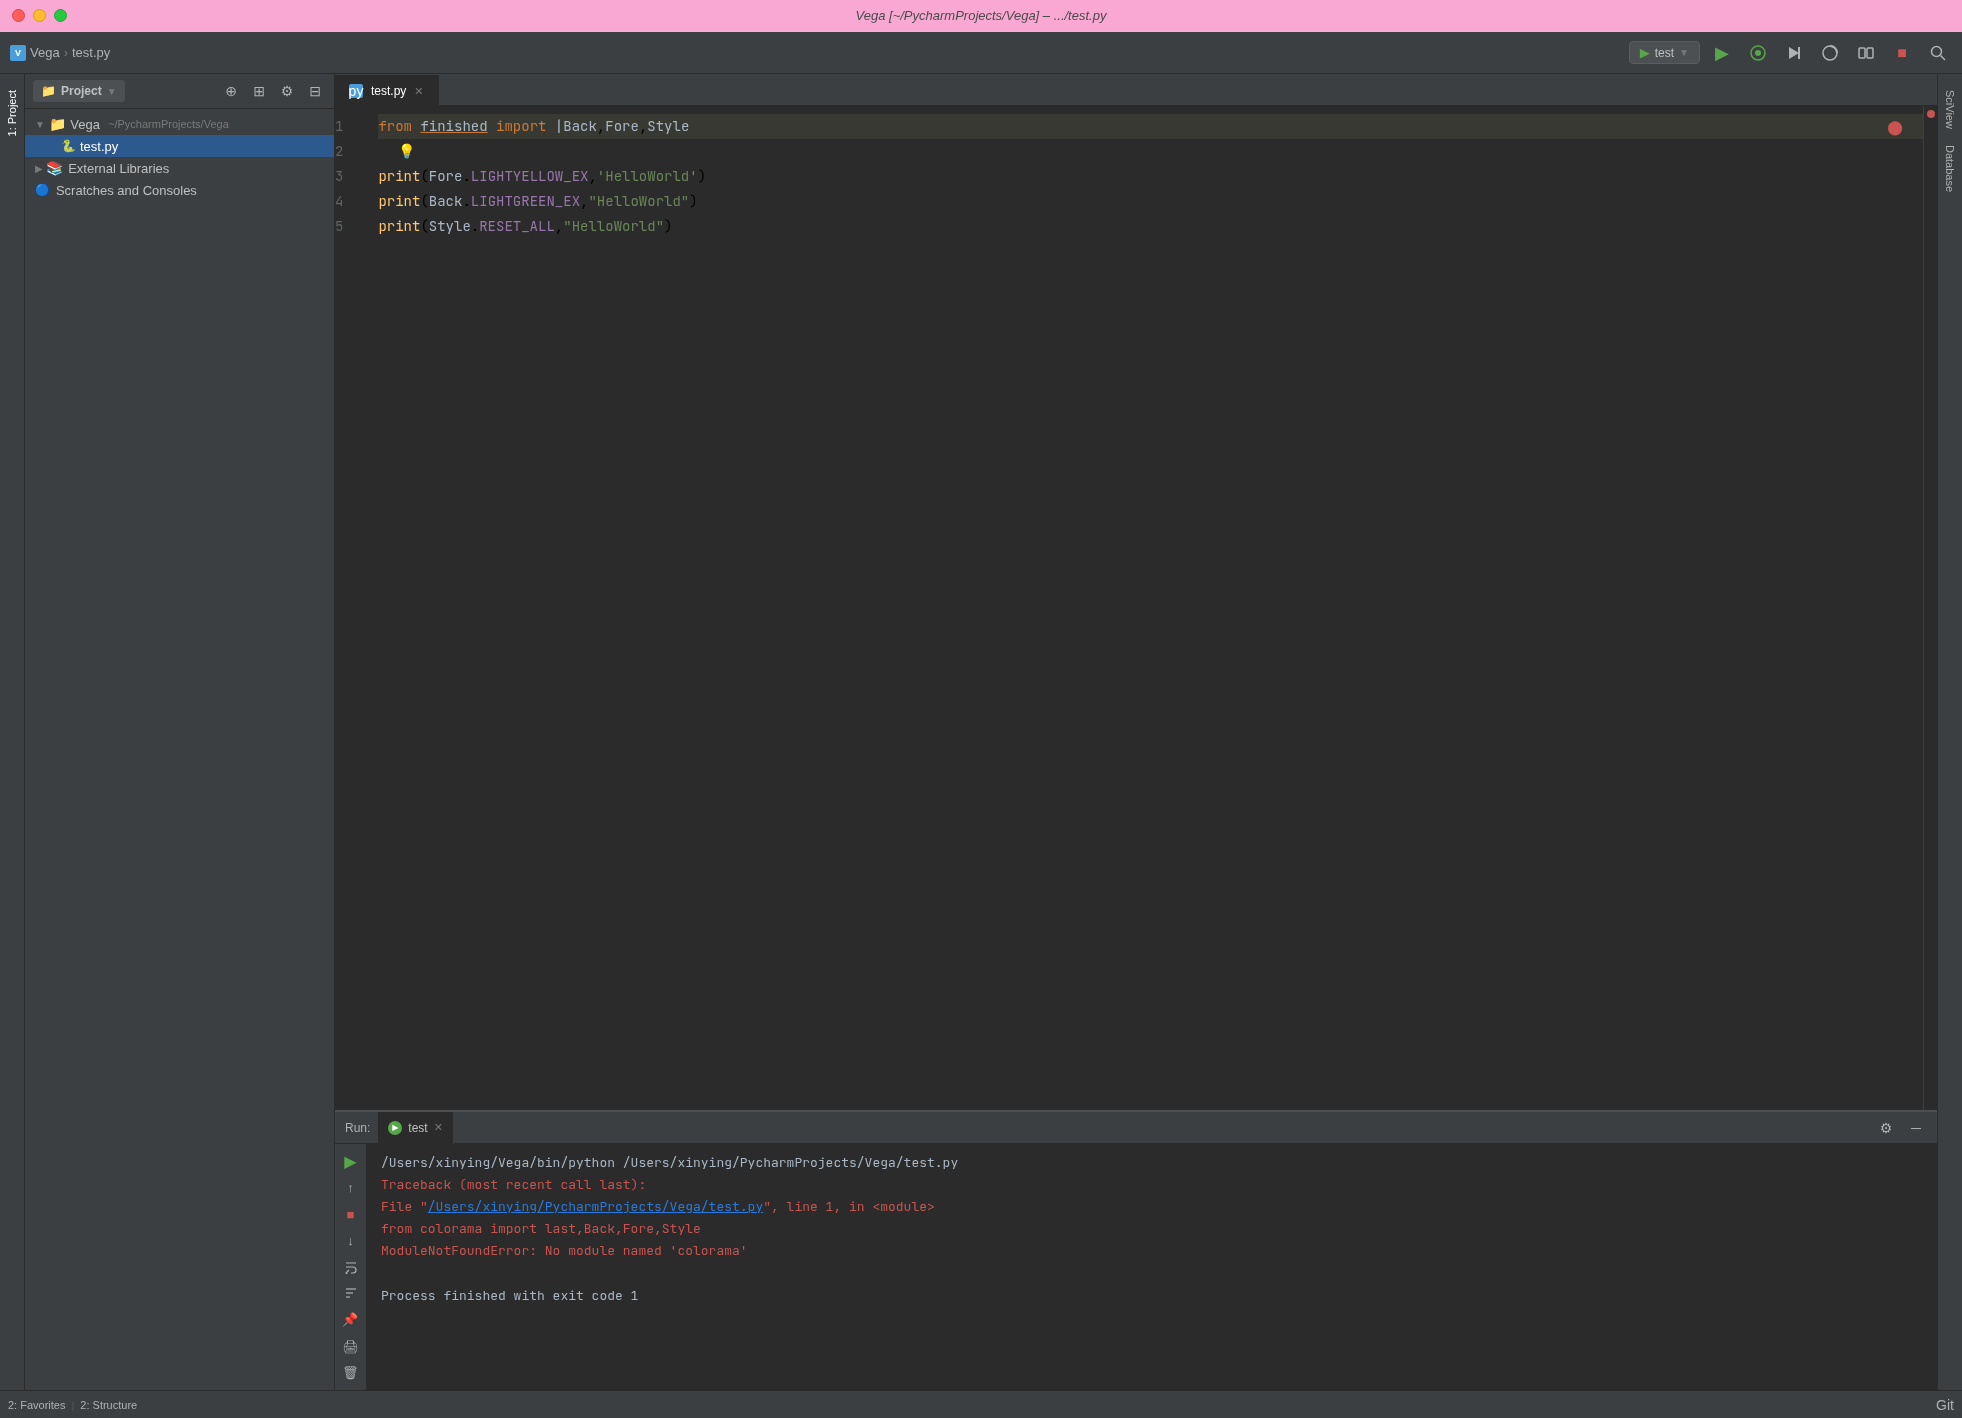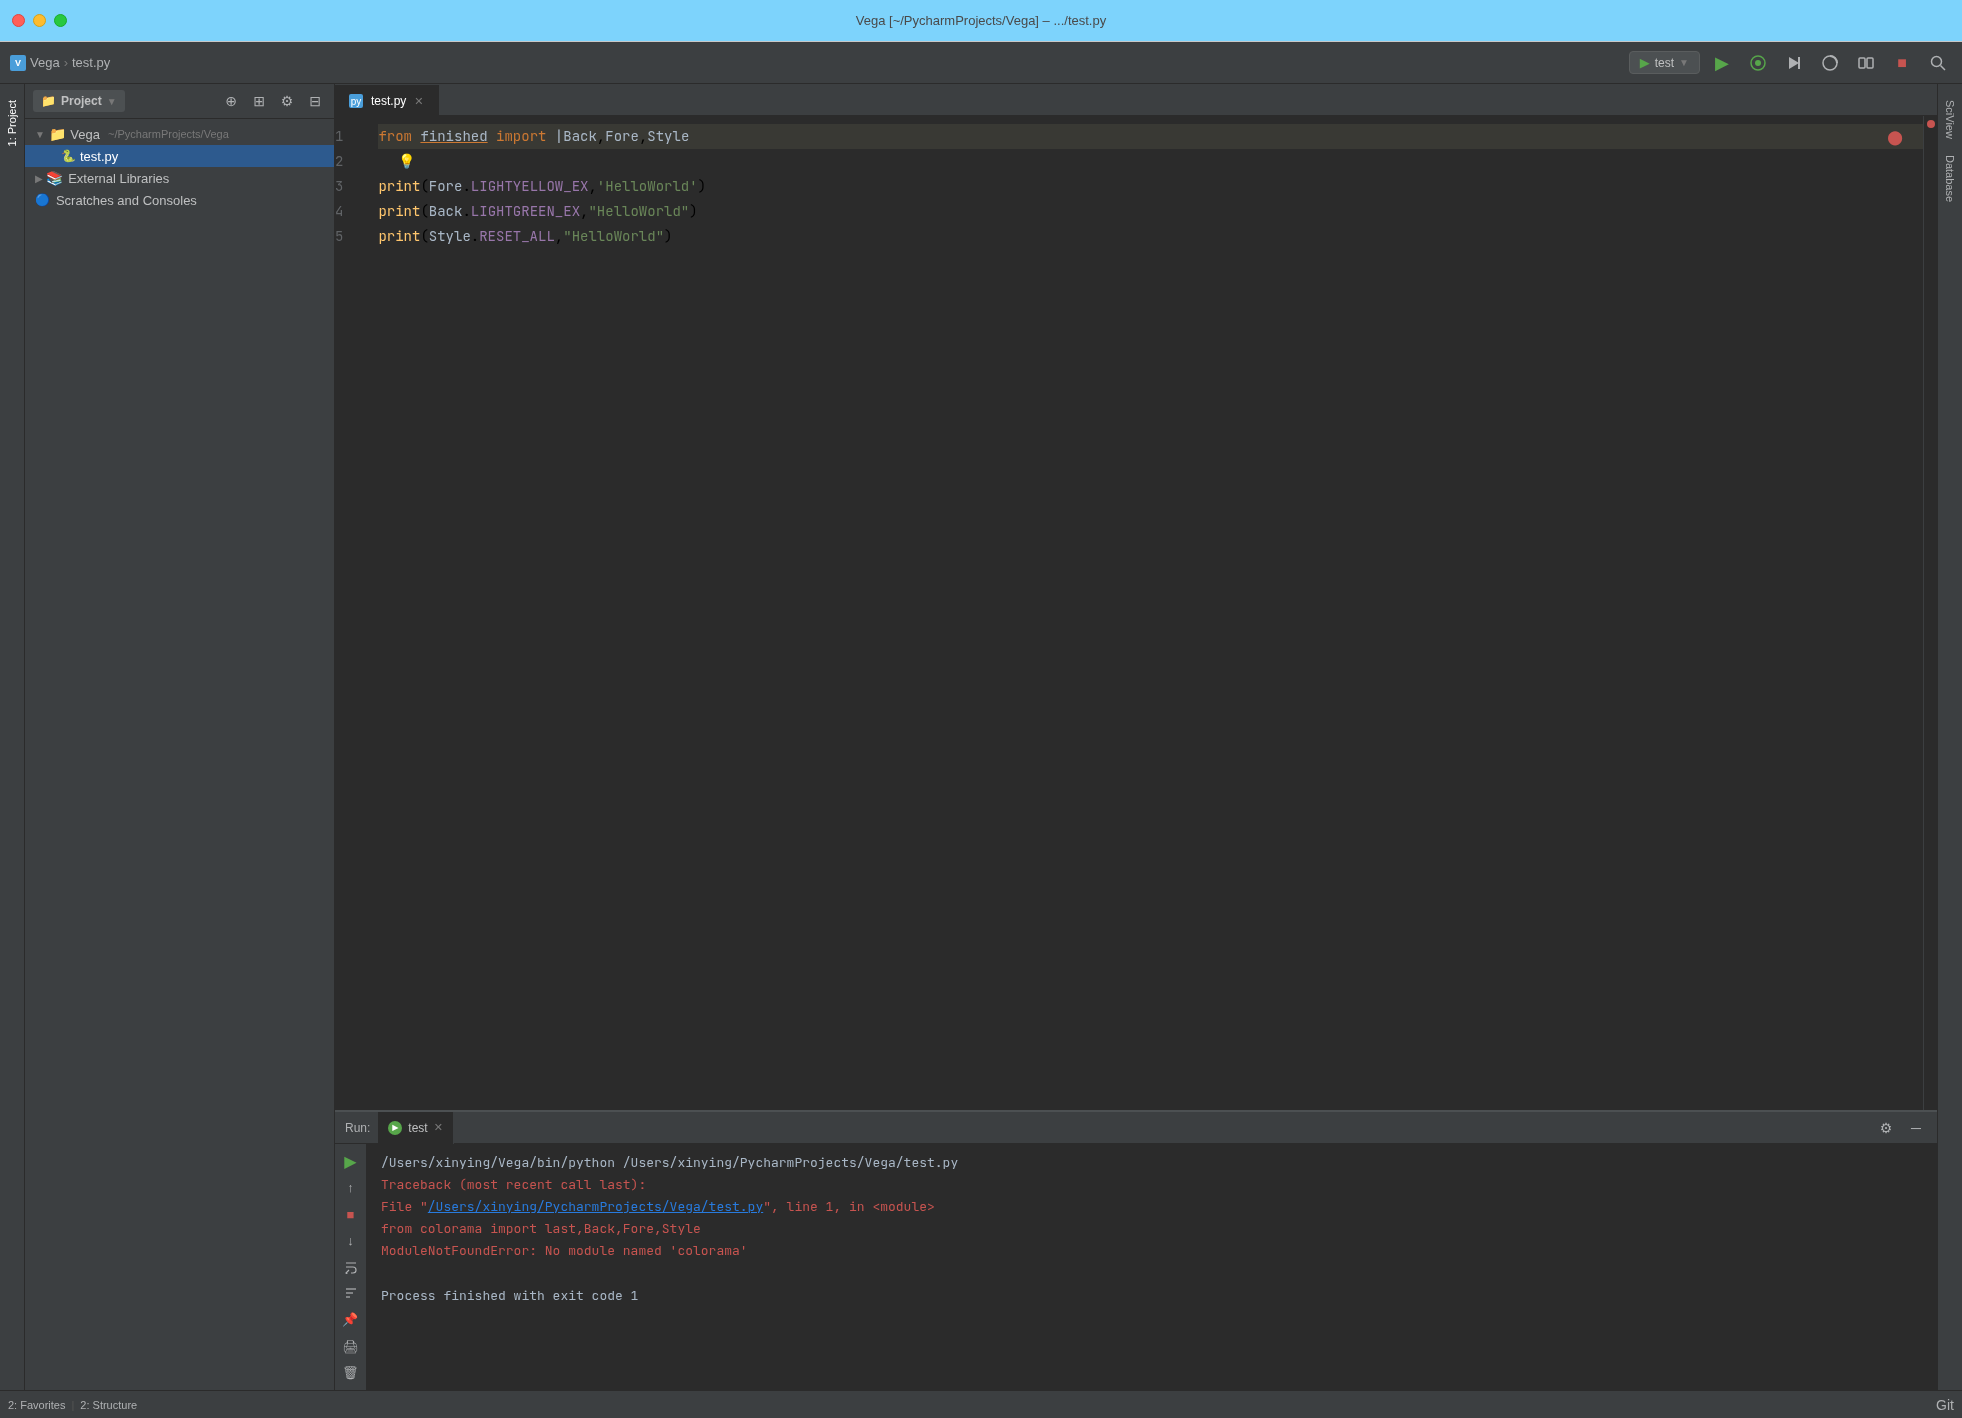--- a/index.html
+++ b/index.html
@@ -7,27 +7,28 @@
       font-family: -apple-system, BlinkMacSystemFont, "Helvetica Neue", Arial, sans-serif;
       background: #3c3f41;
       width: 1962px;
       height: 1418px;
       overflow: hidden;
       font-size: 13px;
     }
 
     
     #titlebar {
-      background: #7dd3fc;
-      height: 42px;
+      background: #f9a8d4;
+      height: 32px;
       display: flex;
       align-items: center;
       justify-content: center;
       position: relative;
       border-bottom: 1px solid #c8c8c8;
+      font-style: italic;
     }
     #titlebar .traffic-lights {
       position: absolute;
       left: 12px;
       display: flex;
       gap: 8px;
     }
     .traffic-light {
       width: 13px;
       height: 13px;
@@ -178,21 +179,21 @@
     }
     .tab-file-icon {
       width: 14px;
       height: 14px;
       background: #4a9eda;
       border-radius: 2px;
       display: flex;
       align-items: center;
       justify-content: center;
       color: white;
-      font-size: 10px;
+      font-size: 14px;
     }
     .tab-close {
       font-size: 11px;
       color: #787878;
       cursor: pointer;
     }
 
     
     #code-editor {
       flex: 1;

